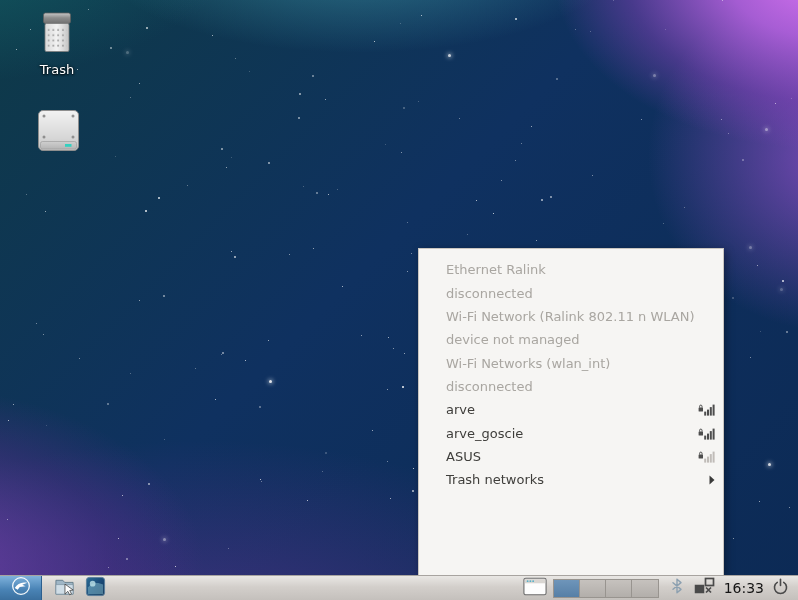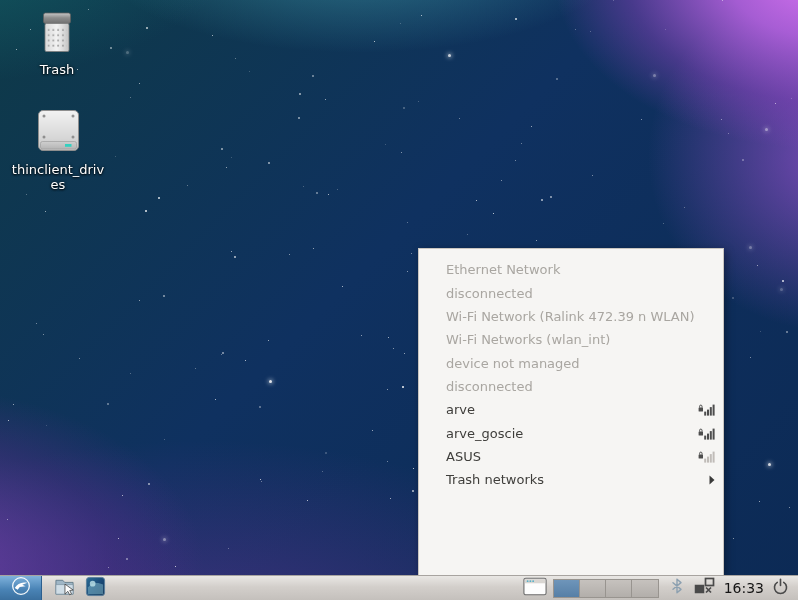--- a/index.html
+++ b/index.html
@@ -294,38 +294,37 @@
         </defs>
         <rect x="2.5" y="2.5" width="40" height="40" rx="4.5" fill="url(#driveGrad)" stroke="#8e8e8e" stroke-width="1"></rect>
         <circle cx="8" cy="8" r="1.5" fill="#8f8f8f"></circle>
         <circle cx="37" cy="8" r="1.5" fill="#8f8f8f"></circle>
         <circle cx="8" cy="29" r="1.5" fill="#8f8f8f"></circle>
         <circle cx="37" cy="29" r="1.5" fill="#8f8f8f"></circle>
         <rect x="4.5" y="33.5" width="36" height="7.5" rx="2" fill="url(#stripGrad)" stroke="#9d9d9d" stroke-width="0.7"></rect>
         <rect x="29" y="36" width="6.5" height="2.8" fill="#35d0c0"></rect>
       </svg>
     </span>
-    <div class="label">thinclient_drives</div>
   </div>
 
   <div id="network-menu">
       <div class="menu-item disabled">
-        <span>Ethernet Network</span>
+        <span>Ethernet Ralink</span>
       </div>
       <div class="menu-item disabled">
         <span>disconnected</span>
       </div>
       <div class="menu-item disabled">
-        <span>Wi-Fi Network (Ralink 472.39 n WLAN)</span>
+        <span>Wi-Fi Network (Ralink 802.11 n WLAN)</span>
+      </div>
+      <div class="menu-item disabled">
+        <span>device not managed</span>
       </div>
       <div class="menu-item disabled">
         <span>Wi-Fi Networks (wlan_int)</span>
-      </div>
-      <div class="menu-item disabled">
-        <span>device not managed</span>
       </div>
       <div class="menu-item disabled">
         <span>disconnected</span>
       </div>
       <div class="menu-item">
         <span>arve</span>
         <span class="menu-icon">
           <svg width="17" height="13" viewBox="0 0 17 13">
             <rect x="0.6" y="4.6" width="4.4" height="4" rx="0.5" fill="#4d4d4d"></rect>
             <path d="M1.6 4.6 v-1.3 a1.2 1.2 0 0 1 2.4 0 v1.3" stroke="#4d4d4d" stroke-width="1" fill="none"></path>

